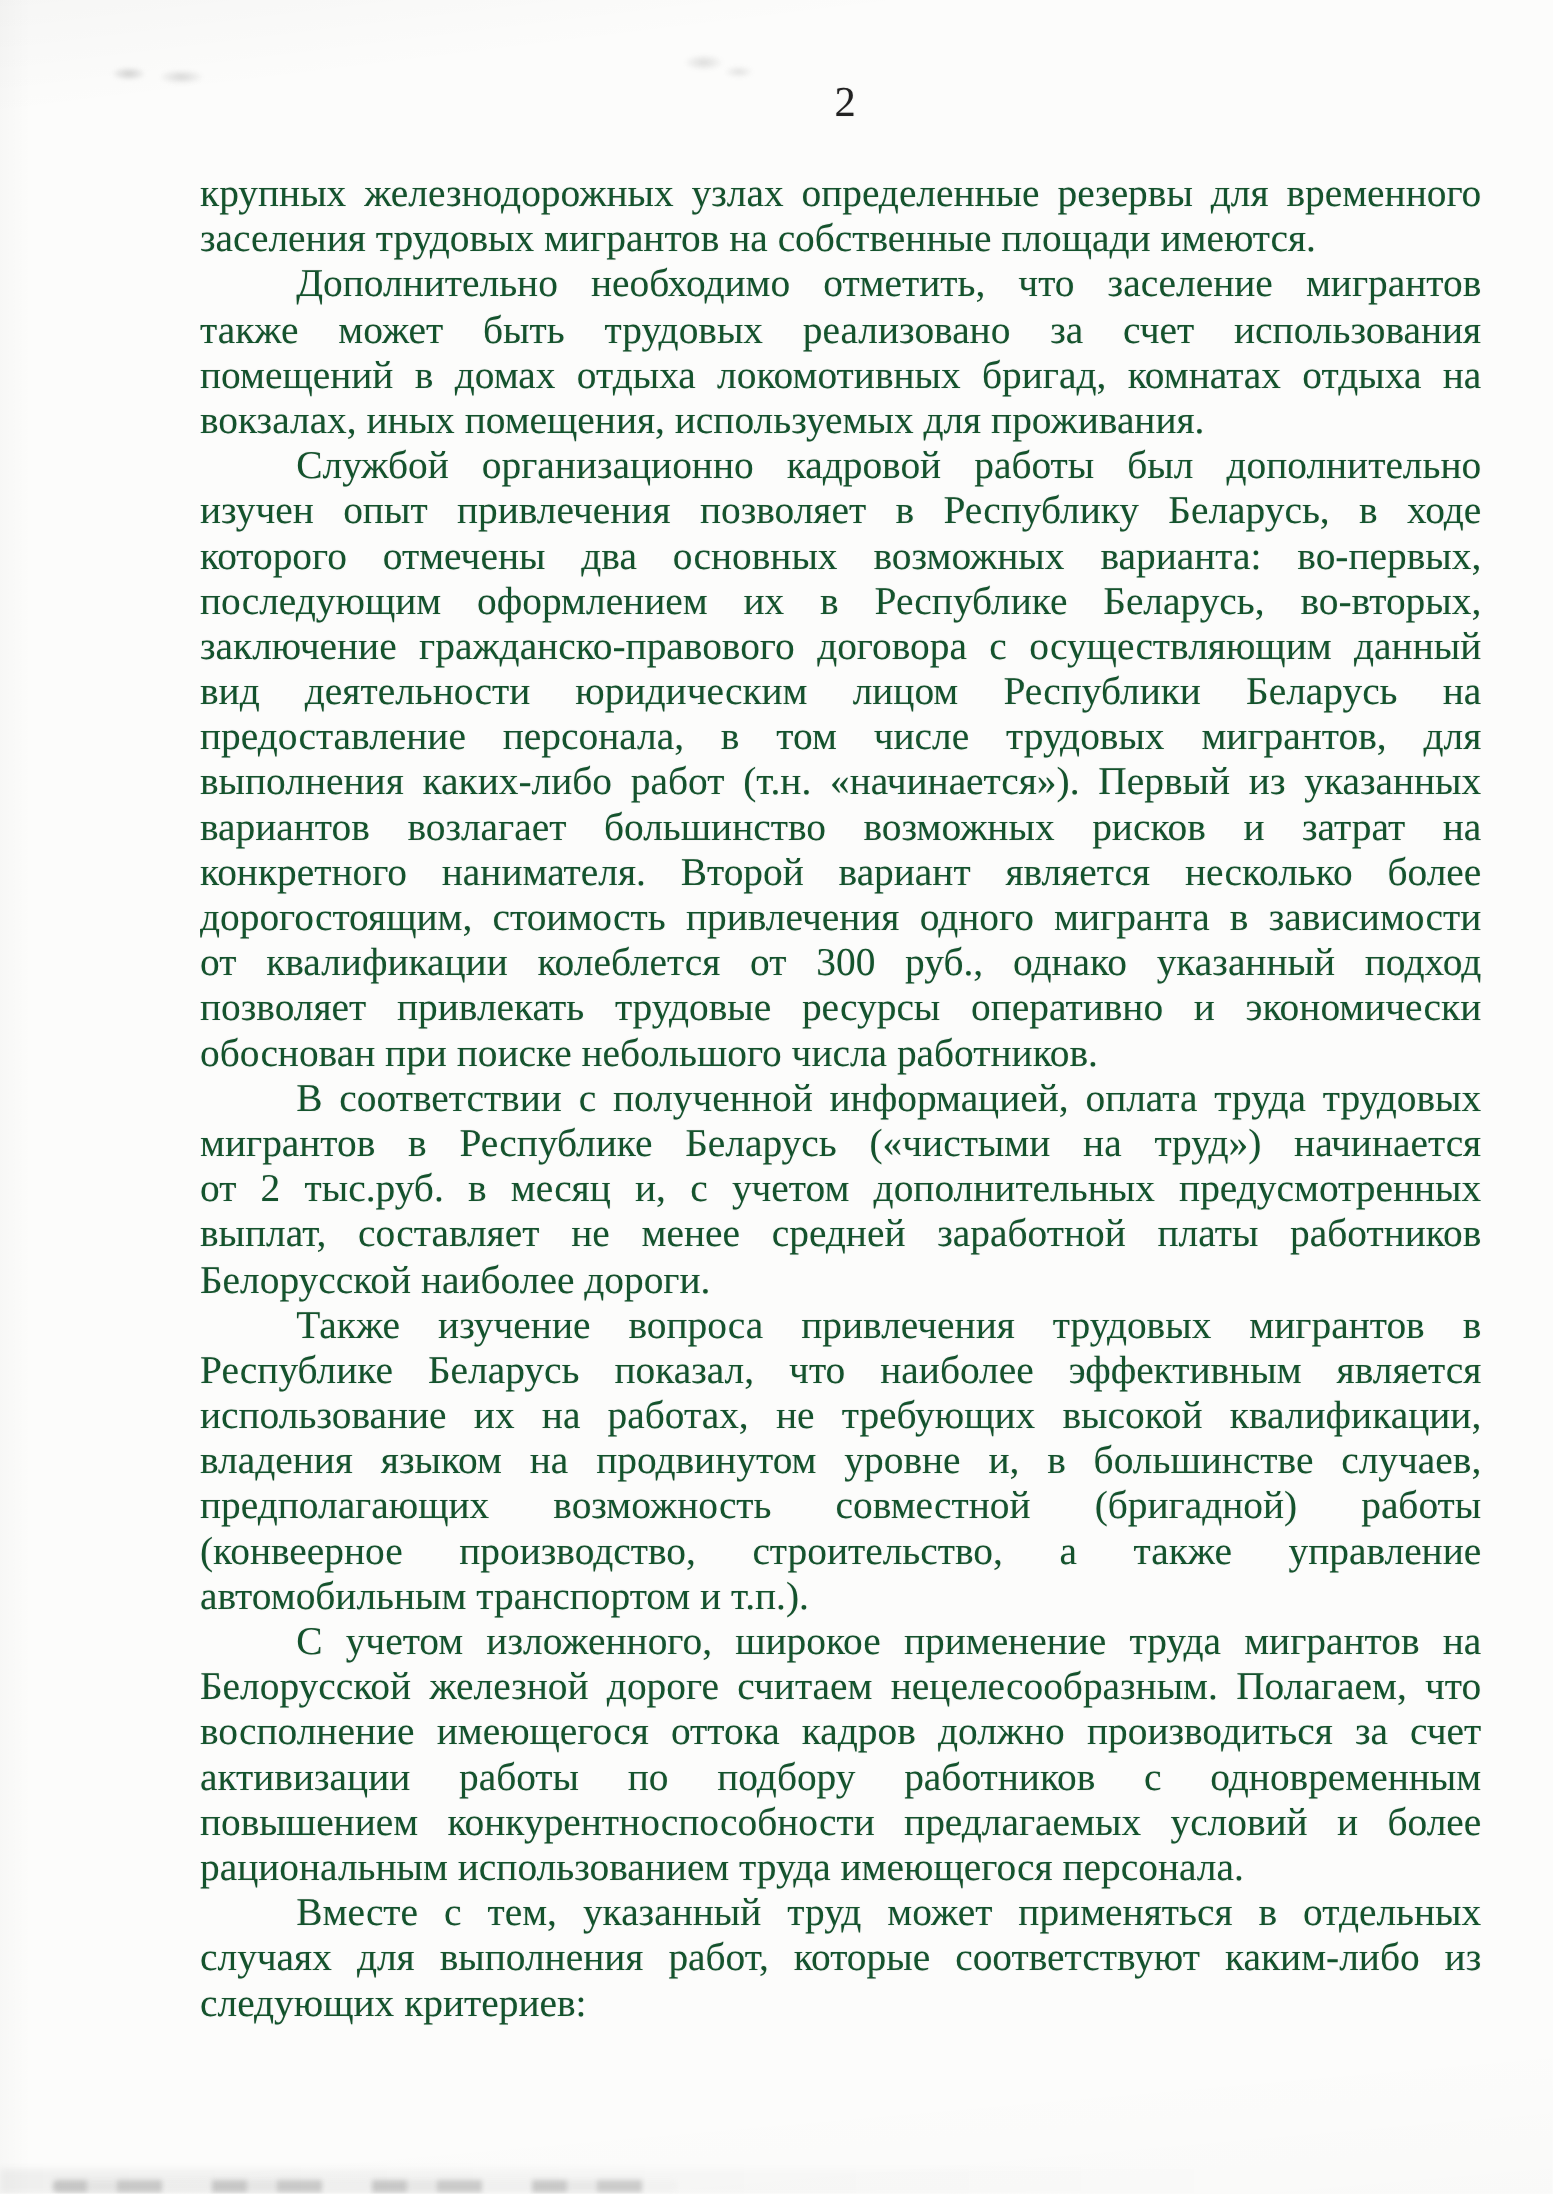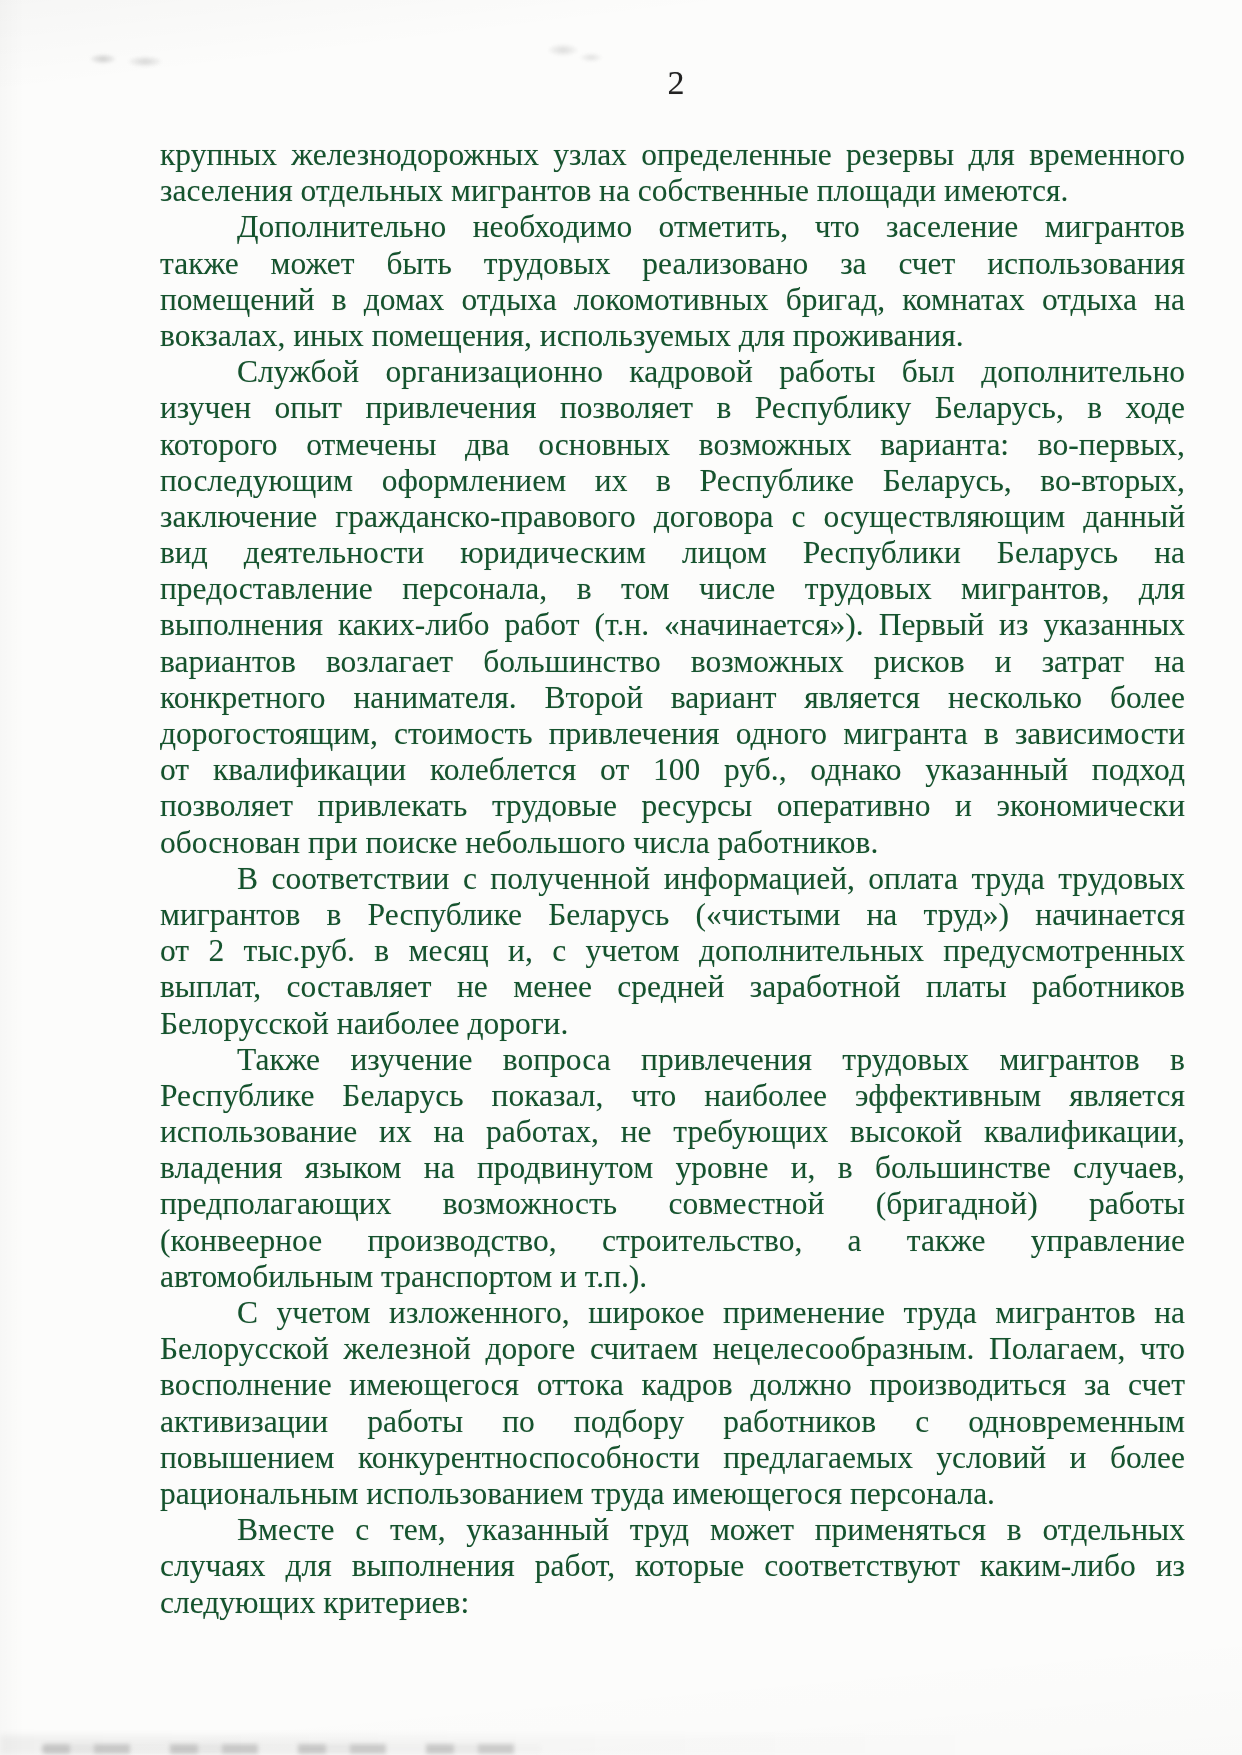--- a/index.html
+++ b/index.html
@@ -101,41 +101,41 @@
   <div class="smudge s1"></div>
   <div class="smudge s2"></div>
   <div class="smudge s3"></div>
   <div class="smudge s4"></div>
 
   <div class="page-number">2</div>
 
   <div class="doc-body">
       <div class="para">
         <div class="line">крупных железнодорожных узлах определенные резервы для временного</div>
-        <div class="line para-last">заселения отдельных мигрантов на собственные площади имеются.</div>
+        <div class="line para-last">заселения трудовых мигрантов на собственные площади имеются.</div>
       </div>
       <div class="para">
         <div class="line para-first">Дополнительно необходимо отметить, что заселение мигрантов</div>
         <div class="line">также может быть трудовых реализовано за счет использования</div>
         <div class="line">помещений в домах отдыха локомотивных бригад, комнатах отдыха на</div>
         <div class="line para-last">вокзалах, иных помещения, используемых для проживания.</div>
       </div>
       <div class="para">
         <div class="line para-first">Службой организационно кадровой работы был дополнительно</div>
         <div class="line">изучен опыт привлечения позволяет в Республику Беларусь, в ходе</div>
         <div class="line">которого отмечены два основных возможных варианта: во-первых,</div>
         <div class="line">последующим оформлением их в Республике Беларусь, во-вторых,</div>
         <div class="line">заключение гражданско-правового договора с осуществляющим данный</div>
         <div class="line">вид деятельности юридическим лицом Республики Беларусь на</div>
         <div class="line">предоставление персонала, в том числе трудовых мигрантов, для</div>
         <div class="line">выполнения каких-либо работ (т.н. «начинается»). Первый из указанных</div>
         <div class="line">вариантов возлагает большинство возможных рисков и затрат на</div>
         <div class="line">конкретного нанимателя. Второй вариант является несколько более</div>
         <div class="line">дорогостоящим, стоимость привлечения одного мигранта в зависимости</div>
-        <div class="line">от квалификации колеблется от 100 руб., однако указанный подход</div>
+        <div class="line">от квалификации колеблется от 300 руб., однако указанный подход</div>
         <div class="line">позволяет привлекать трудовые ресурсы оперативно и экономически</div>
         <div class="line para-last">обоснован при поиске небольшого числа работников.</div>
       </div>
       <div class="para">
         <div class="line para-first">В соответствии с полученной информацией, оплата труда трудовых</div>
         <div class="line">мигрантов в Республике Беларусь («чистыми на труд») начинается</div>
         <div class="line">от 2 тыс.руб. в месяц и, с учетом дополнительных предусмотренных</div>
         <div class="line">выплат, составляет не менее средней заработной платы работников</div>
         <div class="line para-last">Белорусской наиболее дороги.</div>
       </div>

